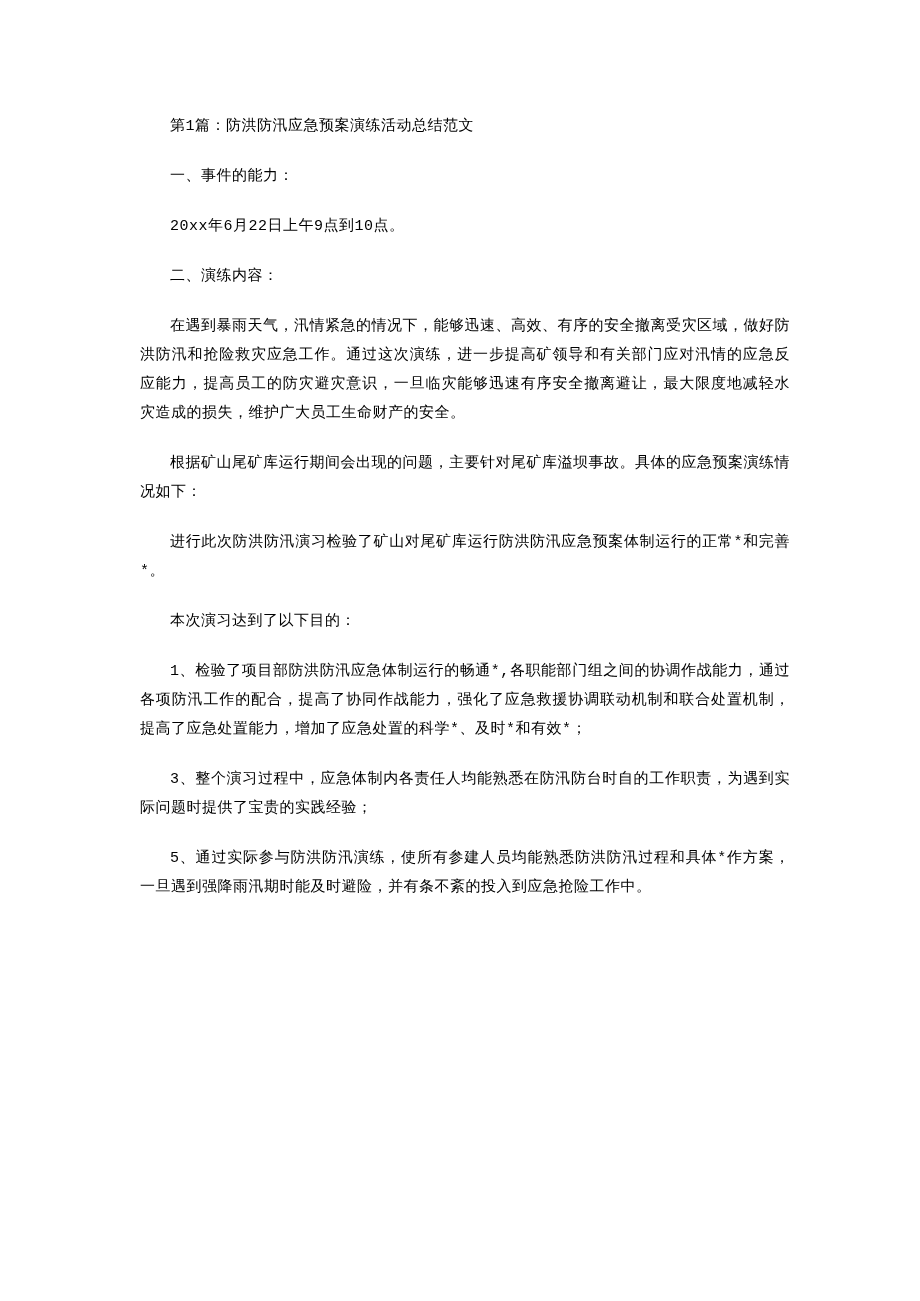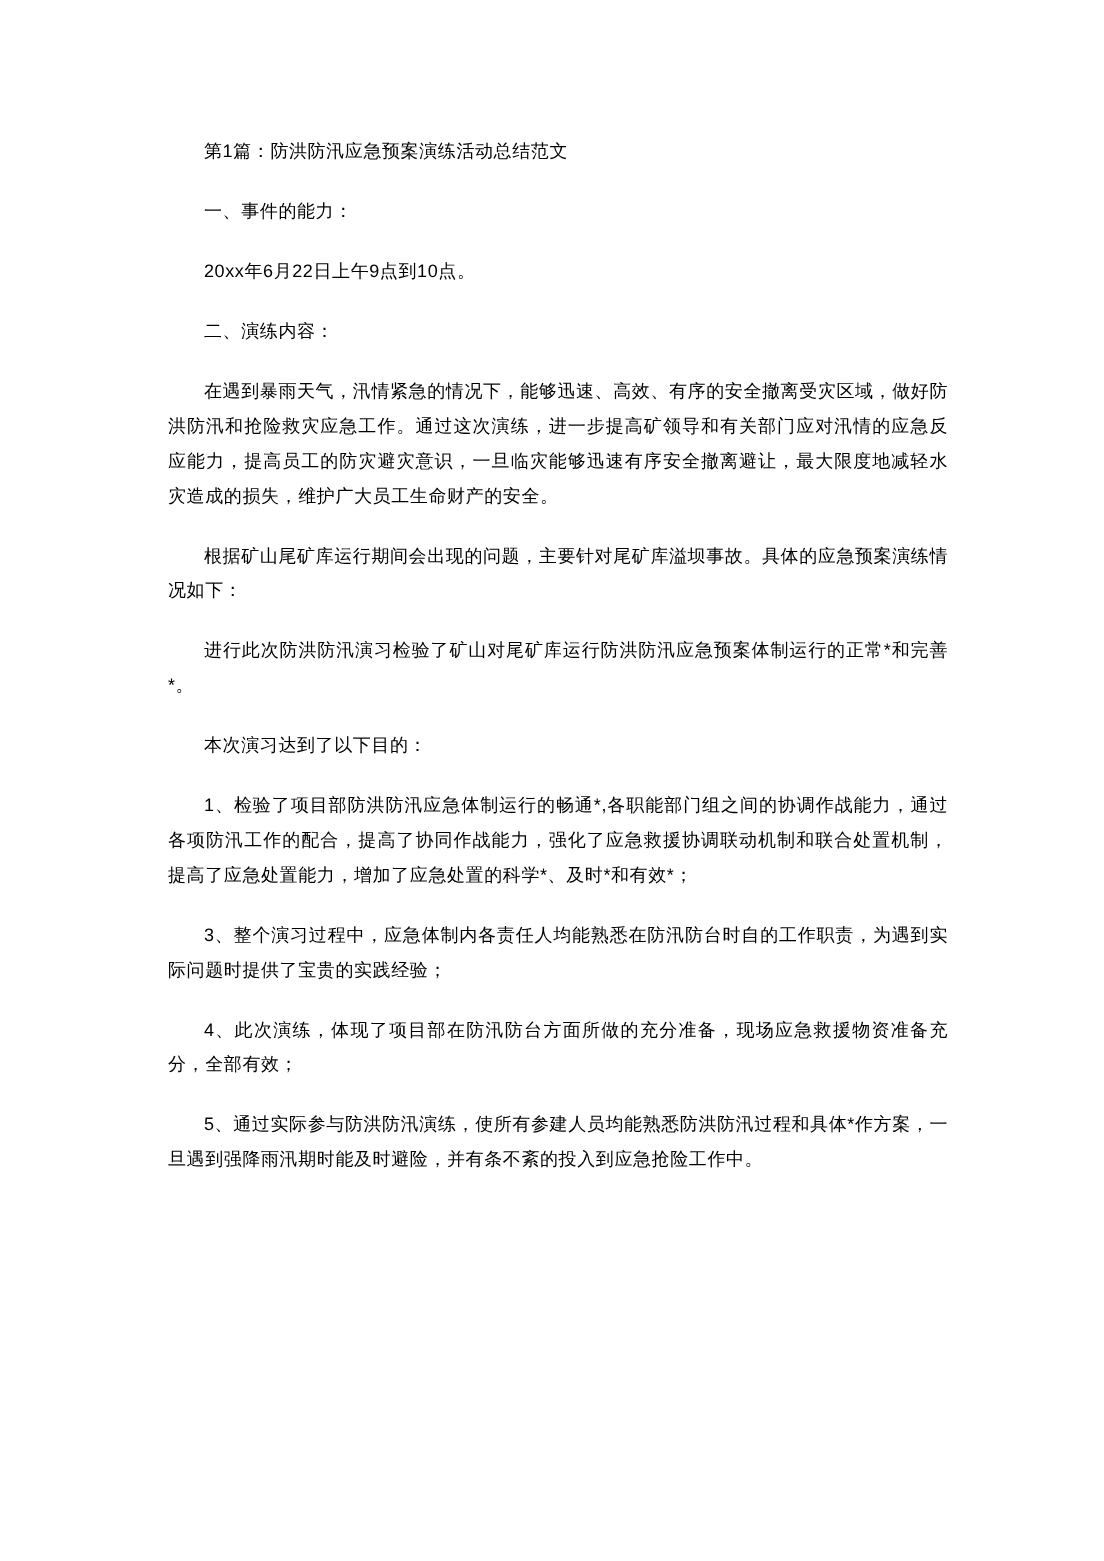--- a/index.html
+++ b/index.html
@@ -22,31 +22,31 @@
     padding: 112px 130px 60px 140px;
   }
   .page p {
     margin: 0 0 21px 0;
     font-size: 15px;
     line-height: 29px;
     text-indent: 2em;
     text-align: justify;
     letter-spacing: 0.5px;
     word-break: break-all;
+    font-family: Liberation Mono, monospace;
   }
 </style>
 </head>
 <body>
 
 <div class="page">
   <p>第1篇：防洪防汛应急预案演练活动总结范文</p>
   <p>一、事件的能力：</p>
   <p>20xx年6月22日上午9点到10点。</p>
   <p>二、演练内容：</p>
   <p>在遇到暴雨天气，汛情紧急的情况下，能够迅速、高效、有序的安全撤离受灾区域，做好防洪防汛和抢险救灾应急工作。通过这次演练，进一步提高矿领导和有关部门应对汛情的应急反应能力，提高员工的防灾避灾意识，一旦临灾能够迅速有序安全撤离避让，最大限度地减轻水灾造成的损失，维护广大员工生命财产的安全。</p>
   <p>根据矿山尾矿库运行期间会出现的问题，主要针对尾矿库溢坝事故。具体的应急预案演练情况如下：</p>
   <p>进行此次防洪防汛演习检验了矿山对尾矿库运行防洪防汛应急预案体制运行的正常*和完善*。</p>
   <p>本次演习达到了以下目的：</p>
   <p>1、检验了项目部防洪防汛应急体制运行的畅通*,各职能部门组之间的协调作战能力，通过各项防汛工作的配合，提高了协同作战能力，强化了应急救援协调联动机制和联合处置机制，提高了应急处置能力，增加了应急处置的科学*、及时*和有效*；</p>
   <p>3、整个演习过程中，应急体制内各责任人均能熟悉在防汛防台时自的工作职责，为遇到实际问题时提供了宝贵的实践经验；</p>
-  <p>4、此次演练，体现了项目部在防汛防台方面所做的充分准备，现场应急救援物资准备充分，全部有效；</p>
   <p>5、通过实际参与防洪防汛演练，使所有参建人员均能熟悉防洪防汛过程和具体*作方案，一旦遇到强降雨汛期时能及时避险，并有条不紊的投入到应急抢险工作中。</p>
 </div>
 
 </body></html>

